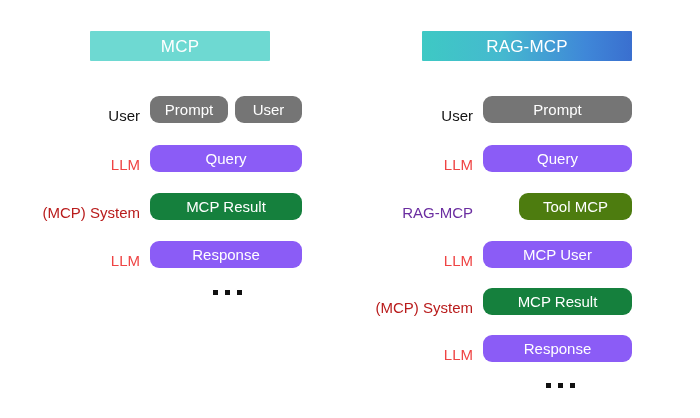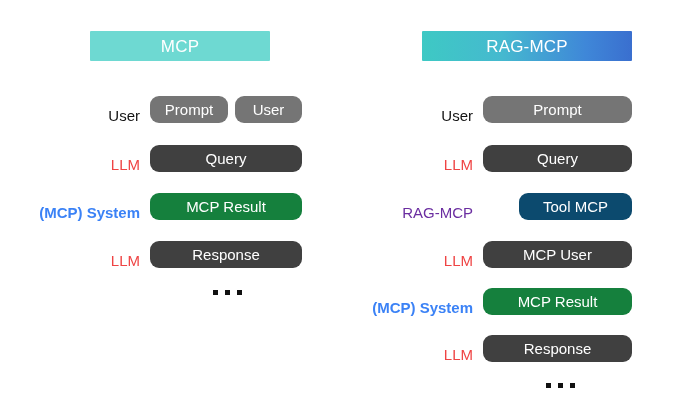--- a/index.html
+++ b/index.html
@@ -66,41 +66,41 @@
     position: absolute;
     right: 100%;
     margin-right: 10px;
     white-space: nowrap;
     font-size: 15px;
     line-height: 1;
     text-align: right;
   }
   .actor-user   { color: #131313; }
   .actor-llm    { color: #ef4444; }
-  .actor-system { color: #3b82f6; font-weight: bold; }
+  .actor-system { color: #b91c1c; }
   .actor-ragmcp { color: #6a2da0; }
 
   .bar {
     height: 27px;
     border-radius: 9px;
     display: flex;
     align-items: center;
     justify-content: center;
     box-sizing: border-box;
   }
   .bar-label {
     color: #ffffff;
     font-size: 15px;
     line-height: 1;
     white-space: nowrap;
   }
   .bar-gray   { background: #757575; }
-  .bar-green  { background: #404040; }
+  .bar-green  { background: #8b5cf6; }
   .bar-red    { background: #15803d; }
-  .bar-purple { background: #0c4a6e; margin-left: 36px; }
+  .bar-purple { background: #4d7c0f; margin-left: 36px; }
 
   .bar-split-gap { width: 7px; flex: 0 0 7px; }
 
   
   .ellipsis {
     position: absolute;
     display: flex;
     gap: 7px;
     align-items: center;
   }

